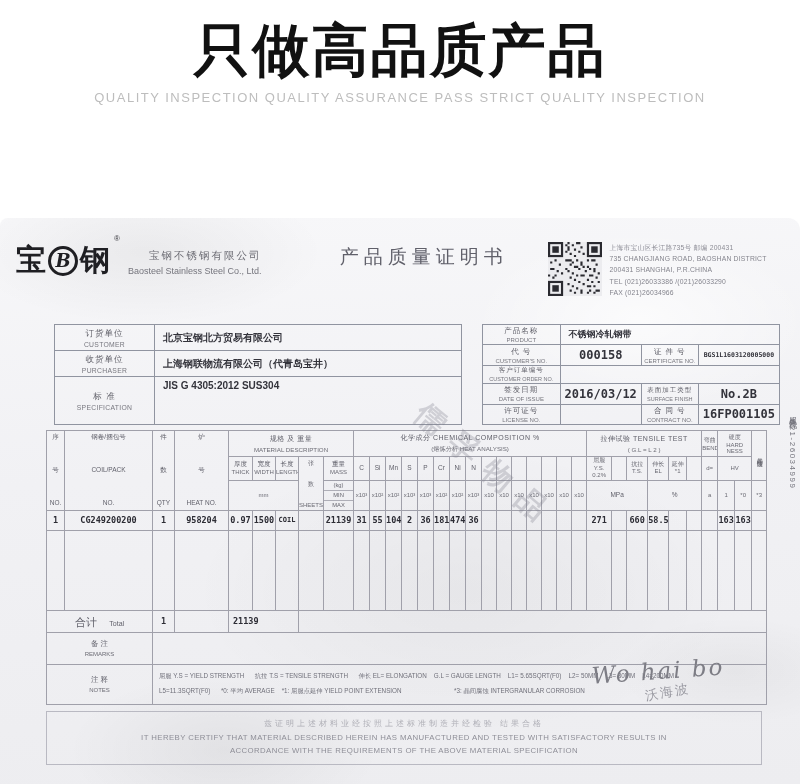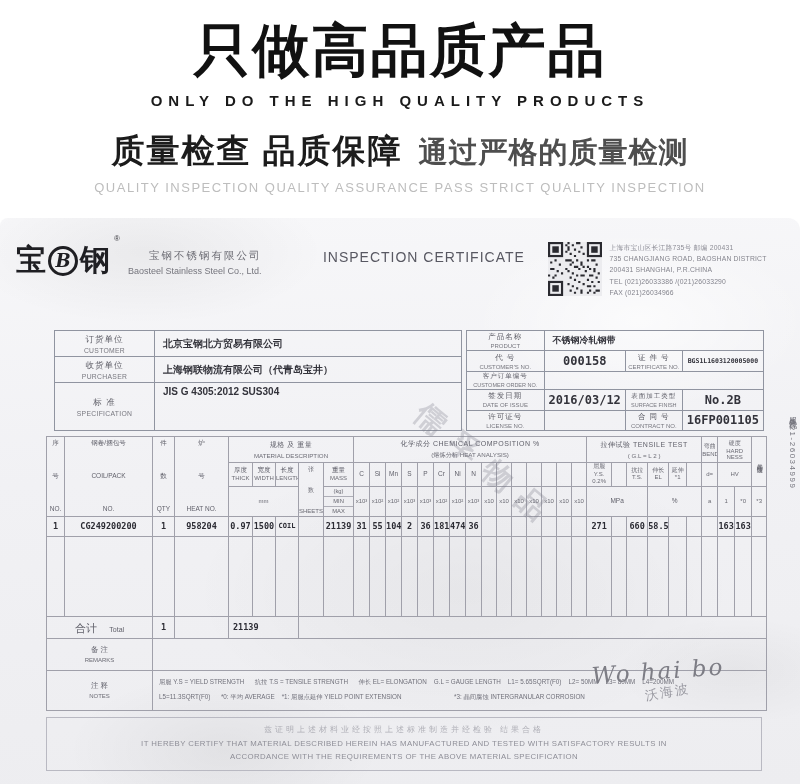--- a/index.html
+++ b/index.html
@@ -41,21 +41,21 @@
   .company-en { font-size:9px; color:#75757d; margin-top:3px; }
   .cert-title { width:232px; text-align:center; padding-top:4px; }
   .cert-title-zh { font-size:19px; color:#60606a; letter-spacing:5px; }
   .cert-title-en { font-size:14px; color:#585862; letter-spacing:1px; margin-top:5px; }
   .qr { width:54px; height:54px; margin:2px 8px 0 10px; flex:none; }
   .addr { width:182px; padding-top:2px; }
   .addr div { font-size:6.8px; color:#84848d; line-height:1.65; letter-spacing:.2px; white-space:nowrap; }
   .addr div:first-child { color:#8d8d96; }
 
   
-  .info-row { display:flex; gap:4px; margin:26px 0 0 46px;padding-left:8px; }
+  .info-row { display:flex; gap:20px; margin:20px 0 0 46px;padding-left:8px; }
   table { border-collapse:collapse; }
   .info-tbl td { border:1px solid #9094a0; vertical-align:middle; }
   .lbl { text-align:center; }
   .lbl .zh { font-size:8.5px; color:#5d5d66; letter-spacing:1px; }
   .lbl .en { font-size:6.8px; color:#77777f; letter-spacing:.3px; margin-top:1px; }
   .val { font-weight:700; font-size:10px; color:#33333b; padding:1px 8px; }
   .val-sm { font-family:"DejaVu Sans Mono", monospace; font-weight:700; font-size:12px; color:#33333b;
             padding:1px 4px; text-align:center; }
   .left-tbl { width:408px; }
   .left-tbl .lblcell { width:100px; }
@@ -99,25 +99,20 @@
   .watermark { position:absolute; left:398px; top:228px; transform:rotate(40deg);
                font-size:30px; font-weight:700; color:rgba(125,125,138,.30); letter-spacing:14px; white-space:nowrap; }
   .hotline { position:absolute; right:3px; top:192px; writing-mode:vertical-rl;
              font-size:8px; color:#74747d; letter-spacing:1.5px; }
 </style>
 </head>
 <body>
 
 <div class="banner">
   <div class="banner-title">只做高品质产品</div>
-  <div class="banner-sub">ONLY DO THE HIGH QUALITY PRODUCTS</div>
-  <div class="tagline">
-    <span class="tag-strong">质量检查 品质保障</span>
-    <span class="tag-light">通过严格的质量检测</span>
-  </div>
   <div class="tagline-en">QUALITY INSPECTION QUALITY ASSURANCE PASS STRICT QUALITY INSPECTION</div>
 </div>
 
 <div class="paper">
 
   <div class="cert-header">
     <div class="logo-wrap">
       <div class="logotype">
         <span class="logo-zh">宝</span>
         <span class="logo-circle">
@@ -125,21 +120,21 @@
         </span>
         <span class="logo-zh">钢</span>
         <span class="logo-reg">®</span>
       </div>
       <div class="company">
         <div class="company-zh">宝钢不锈钢有限公司</div>
         <div class="company-en">Baosteel Stainless Steel Co., Ltd.</div>
       </div>
     </div>
     <div class="cert-title">
-      <div class="cert-title-en">INSPECTION  CERTIFICATE</div>
+      <div class="cert-title-zh">产品质量证明书</div>
     </div>
     <svg class="qr" viewBox="0 0 25 25">
       <rect x="0" y="0" width="25" height="25" fill="#ececef"></rect>
       <g fill="#2a2a30">
         <rect x="0" y="0" width="7" height="7"></rect>
           <rect x="18" y="0" width="7" height="7"></rect>
           <rect x="0" y="18" width="7" height="7"></rect>
       </g>
       <g fill="#ececef">
         <rect x="1" y="1" width="5" height="5"></rect>

